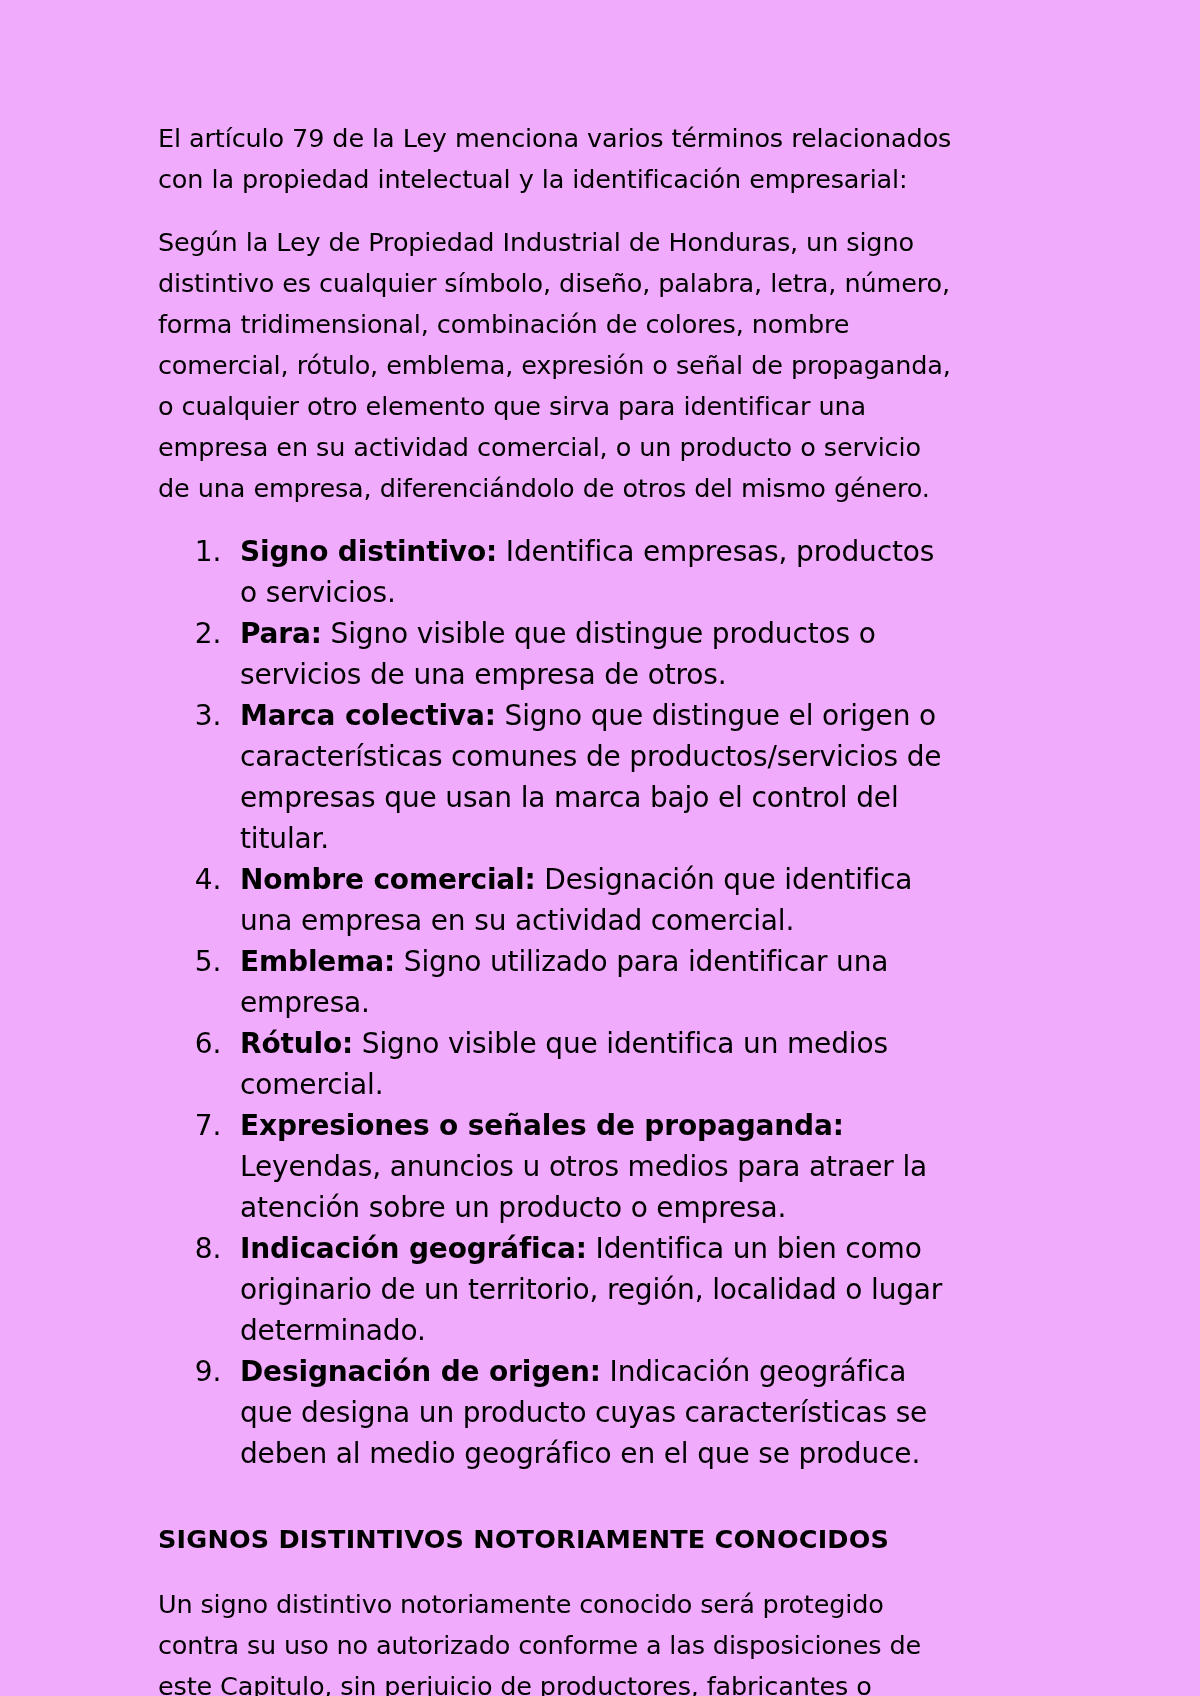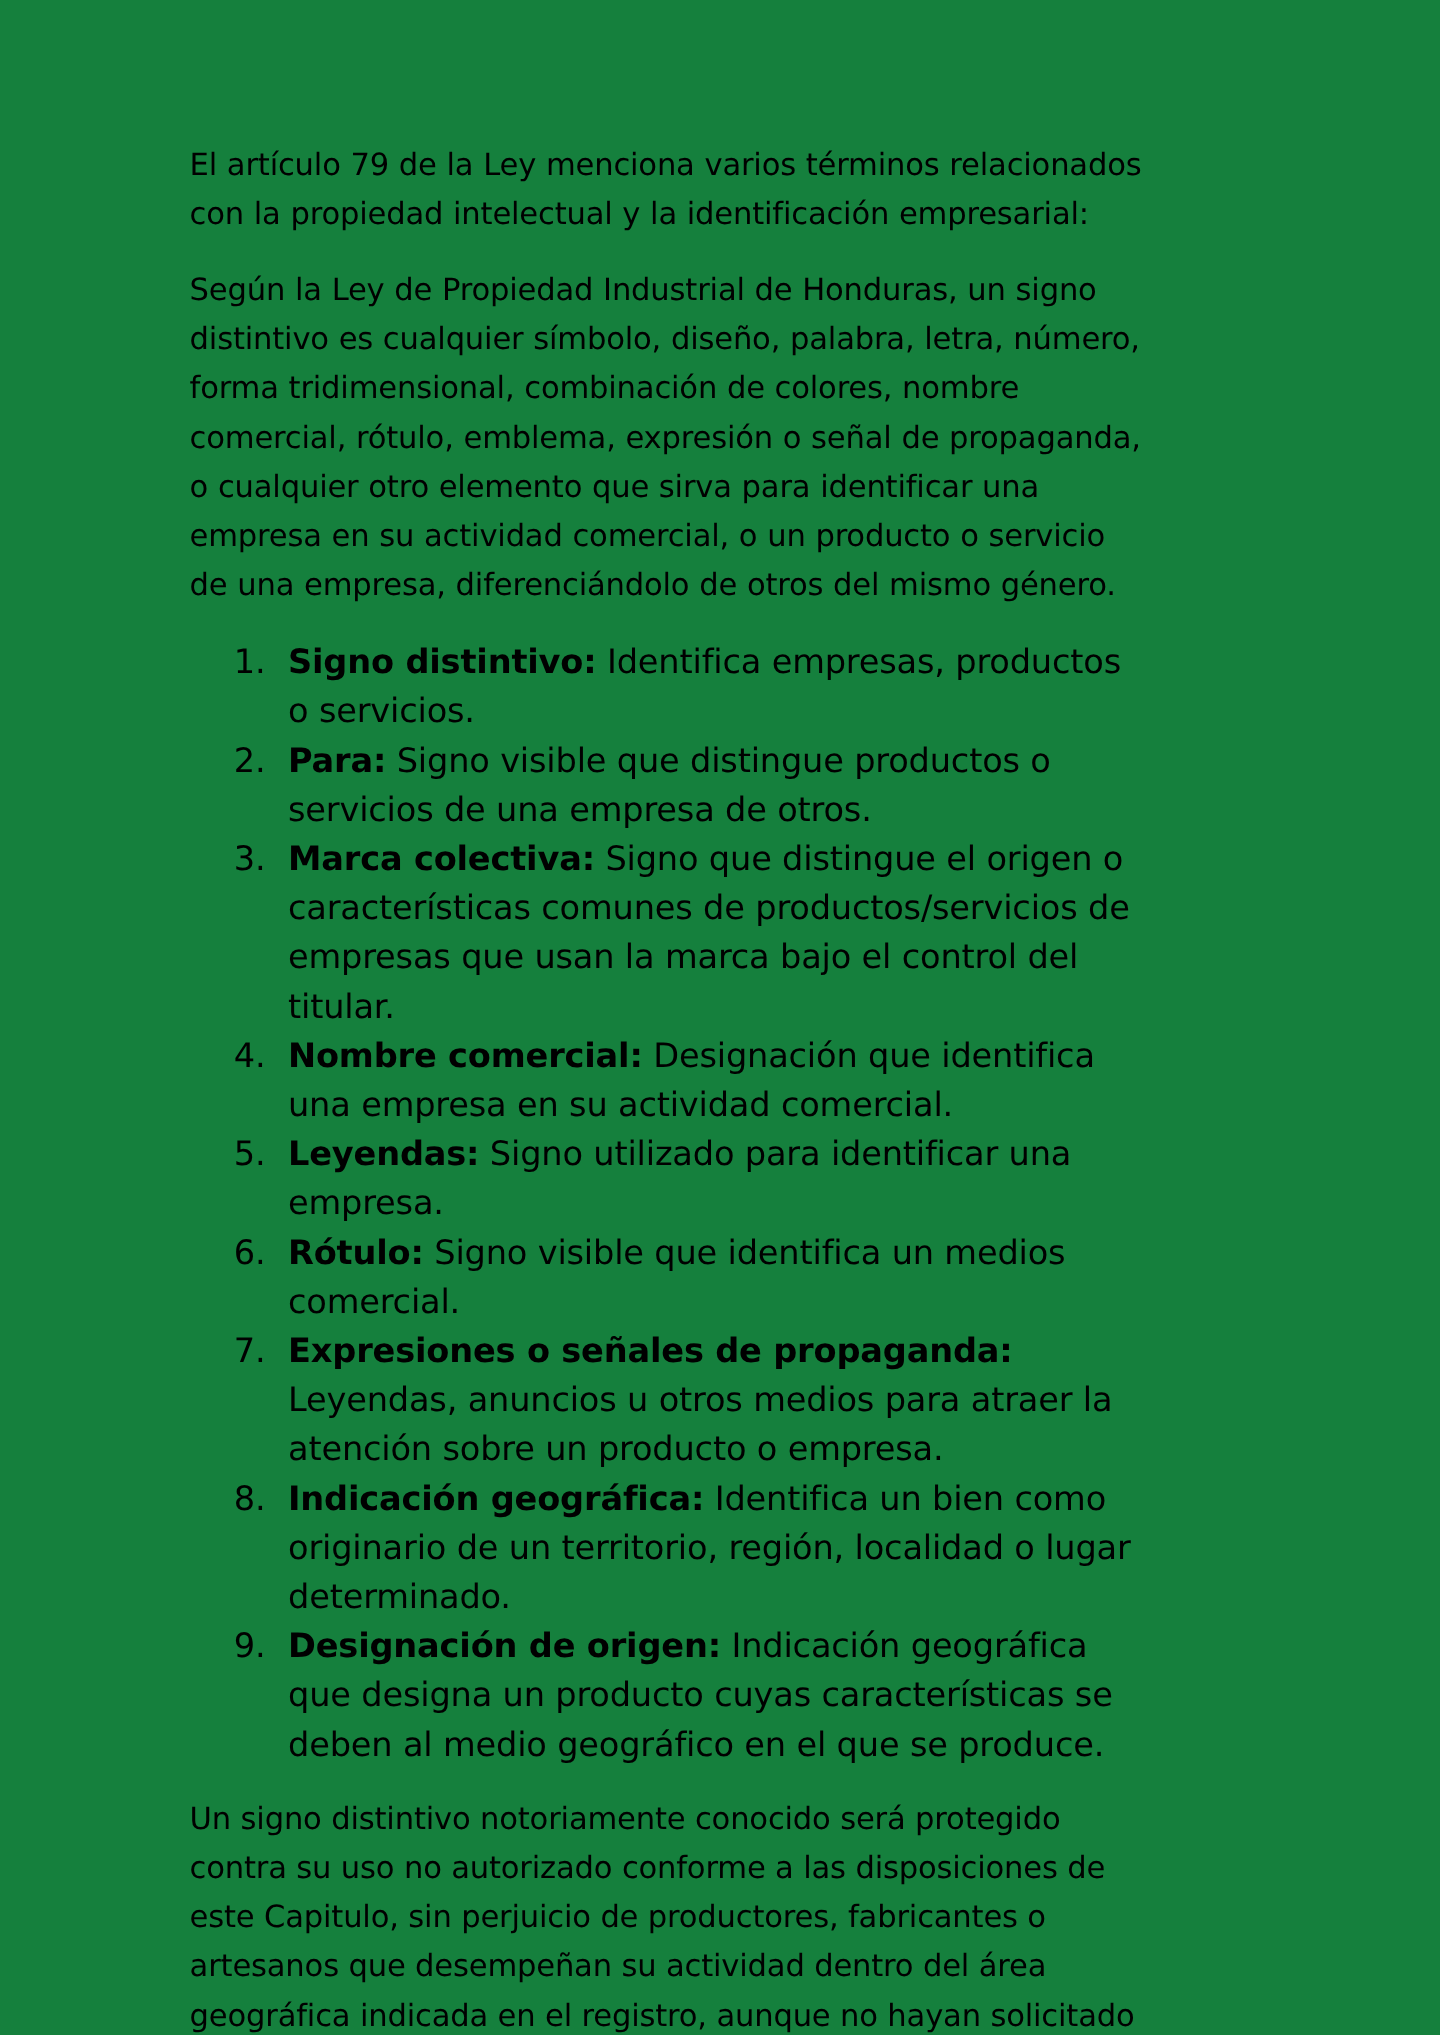--- a/index.html
+++ b/index.html
@@ -13,21 +13,21 @@
     height: 1696px;
     font-family: "DejaVu Sans", "Liberation Sans", sans-serif;
     color: #000000;
     overflow: hidden;
   }
 
   .page {
     box-sizing: border-box;
     width: 1200px;
     height: 1696px;
-    background: #15803d;
+    background: #f0abfc;
     padding: 118px 248px 0 158px;
   }
 
   .doc-body {
     width: 794px;
   }
 
   p.para {
     margin: 0 0 22px 0;
     font-size: 25.5px;
@@ -94,33 +94,34 @@
       <li>
         <span class="term-name">Para:</span><span class="term-def"> Signo visible que distingue productos o servicios de una empresa de otros.</span>
       </li>
       <li>
         <span class="term-name">Marca colectiva:</span><span class="term-def"> Signo que distingue el origen o características comunes de productos/servicios de empresas que usan la marca bajo el control del titular.</span>
       </li>
       <li>
         <span class="term-name">Nombre comercial:</span><span class="term-def"> Designación que identifica una empresa en su actividad comercial.</span>
       </li>
       <li>
-        <span class="term-name">Leyendas:</span><span class="term-def"> Signo utilizado para identificar una empresa.</span>
+        <span class="term-name">Emblema:</span><span class="term-def"> Signo utilizado para identificar una empresa.</span>
       </li>
       <li>
         <span class="term-name">Rótulo:</span><span class="term-def"> Signo visible que identifica un medios comercial.</span>
       </li>
       <li>
         <span class="term-name">Expresiones o señales de propaganda:</span><span class="term-def"> Leyendas, anuncios u otros medios para atraer la atención sobre un producto o empresa.</span>
       </li>
       <li>
         <span class="term-name">Indicación geográfica:</span><span class="term-def"> Identifica un bien como originario de un territorio, región, localidad o lugar determinado.</span>
       </li>
       <li>
         <span class="term-name">Designación de origen:</span><span class="term-def"> Indicación geográfica que designa un producto cuyas características se deben al medio geográfico en el que se produce.</span>
       </li>
     </ol>
 
+    <h2 class="section-heading">SIGNOS DISTINTIVOS NOTORIAMENTE CONOCIDOS</h2>
 
     <p class="closing">Un signo distintivo notoriamente conocido será protegido contra su uso no autorizado conforme a las disposiciones de este Capitulo, sin perjuicio de productores, fabricantes o artesanos que desempeñan su actividad dentro del área geográfica indicada en el registro, aunque no hayan solicitado dicho registro. Para determinar la notoriedad de un signo, se consideran varios factores, como el grado de conocimiento del signo en el sector pertinente, la duración y alcance de su uso y promoción, así como las acciones de defensa tomadas respecto al signo. No es necesario que el signo esté registrado en el extranjero o sea conocido internacionalmente para ser considerado notorio. Los sectores relevantes para determinar la notoriedad incluyen consumidores, canales de comercialización y círculos</p>
 
   </div>
 </div>
 
 </body></html>

